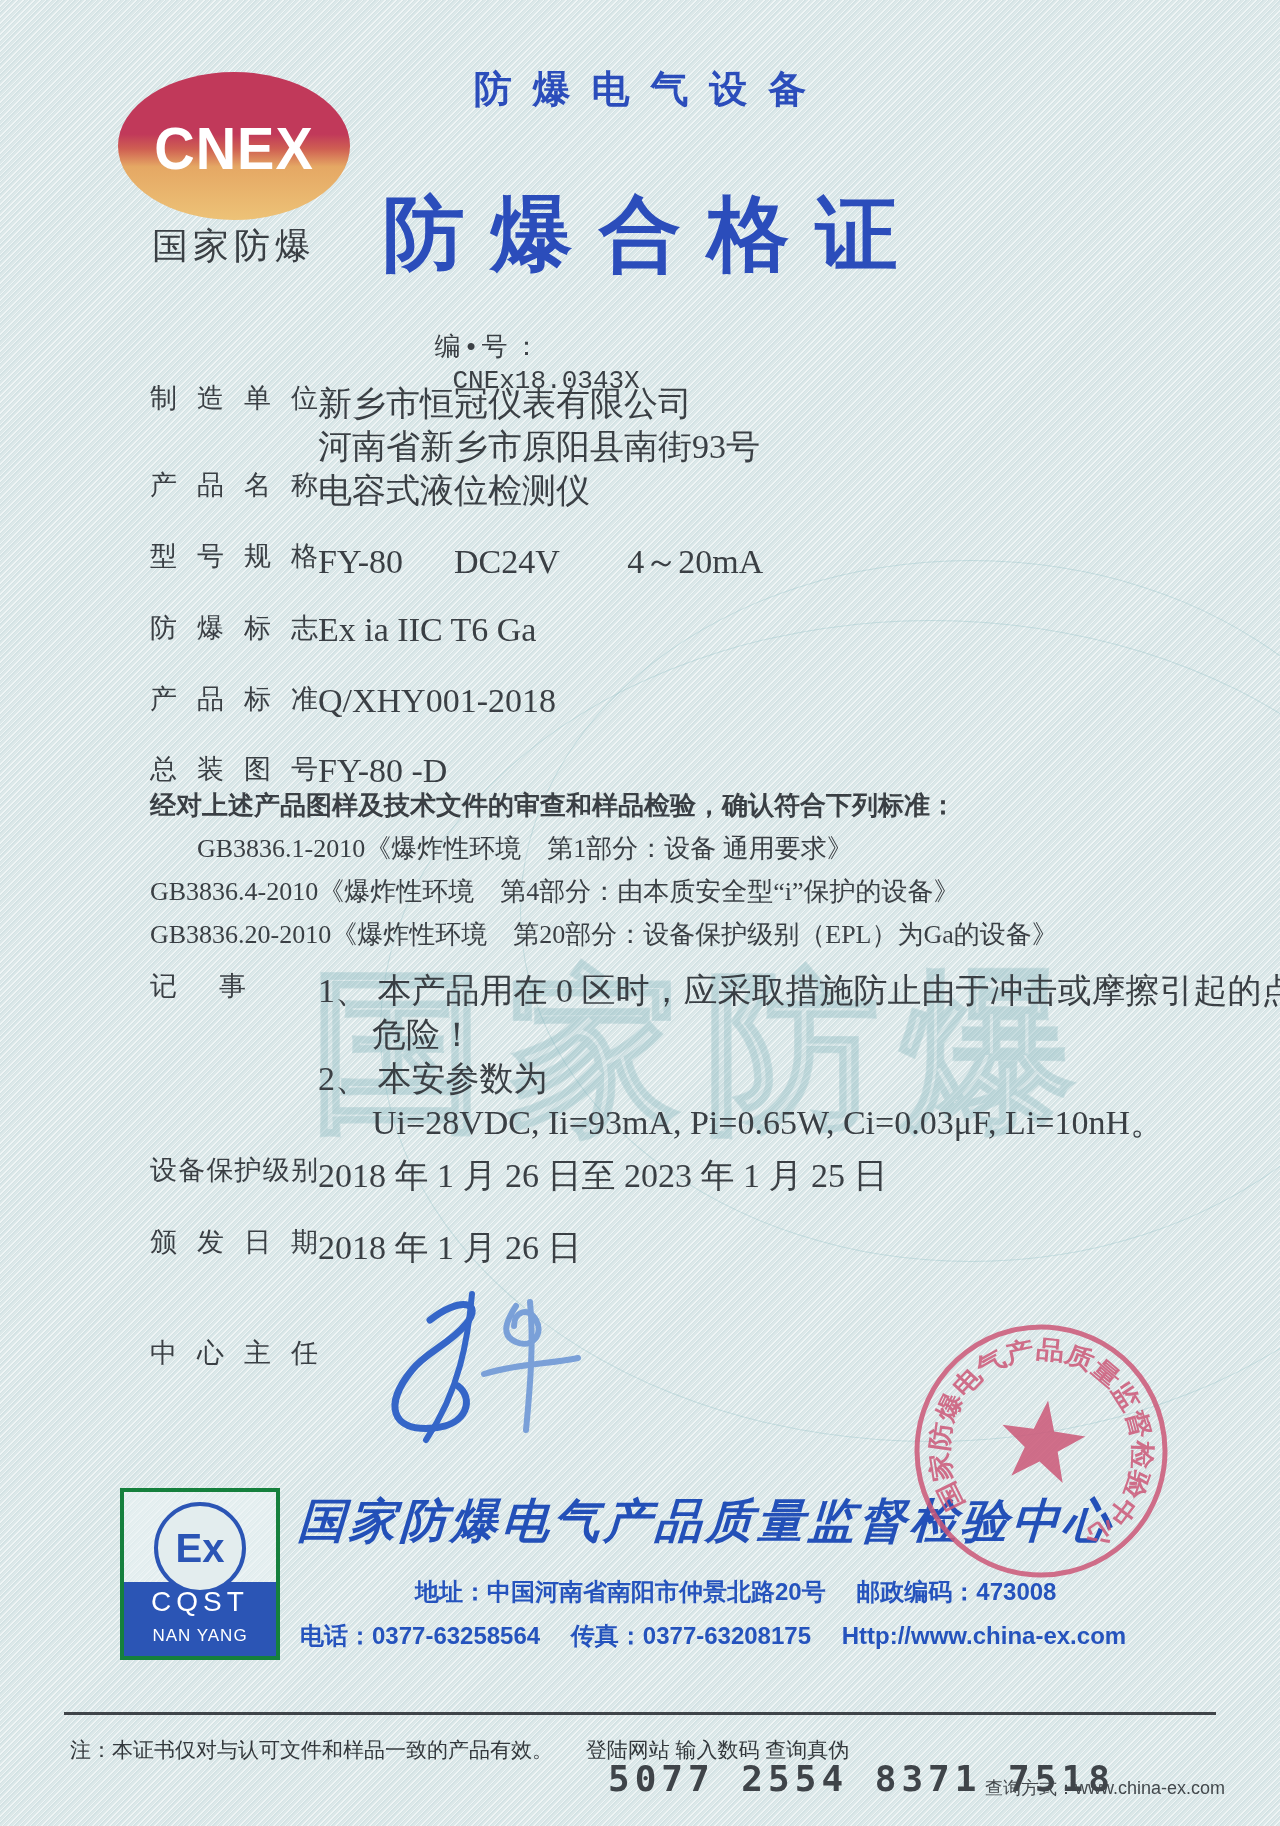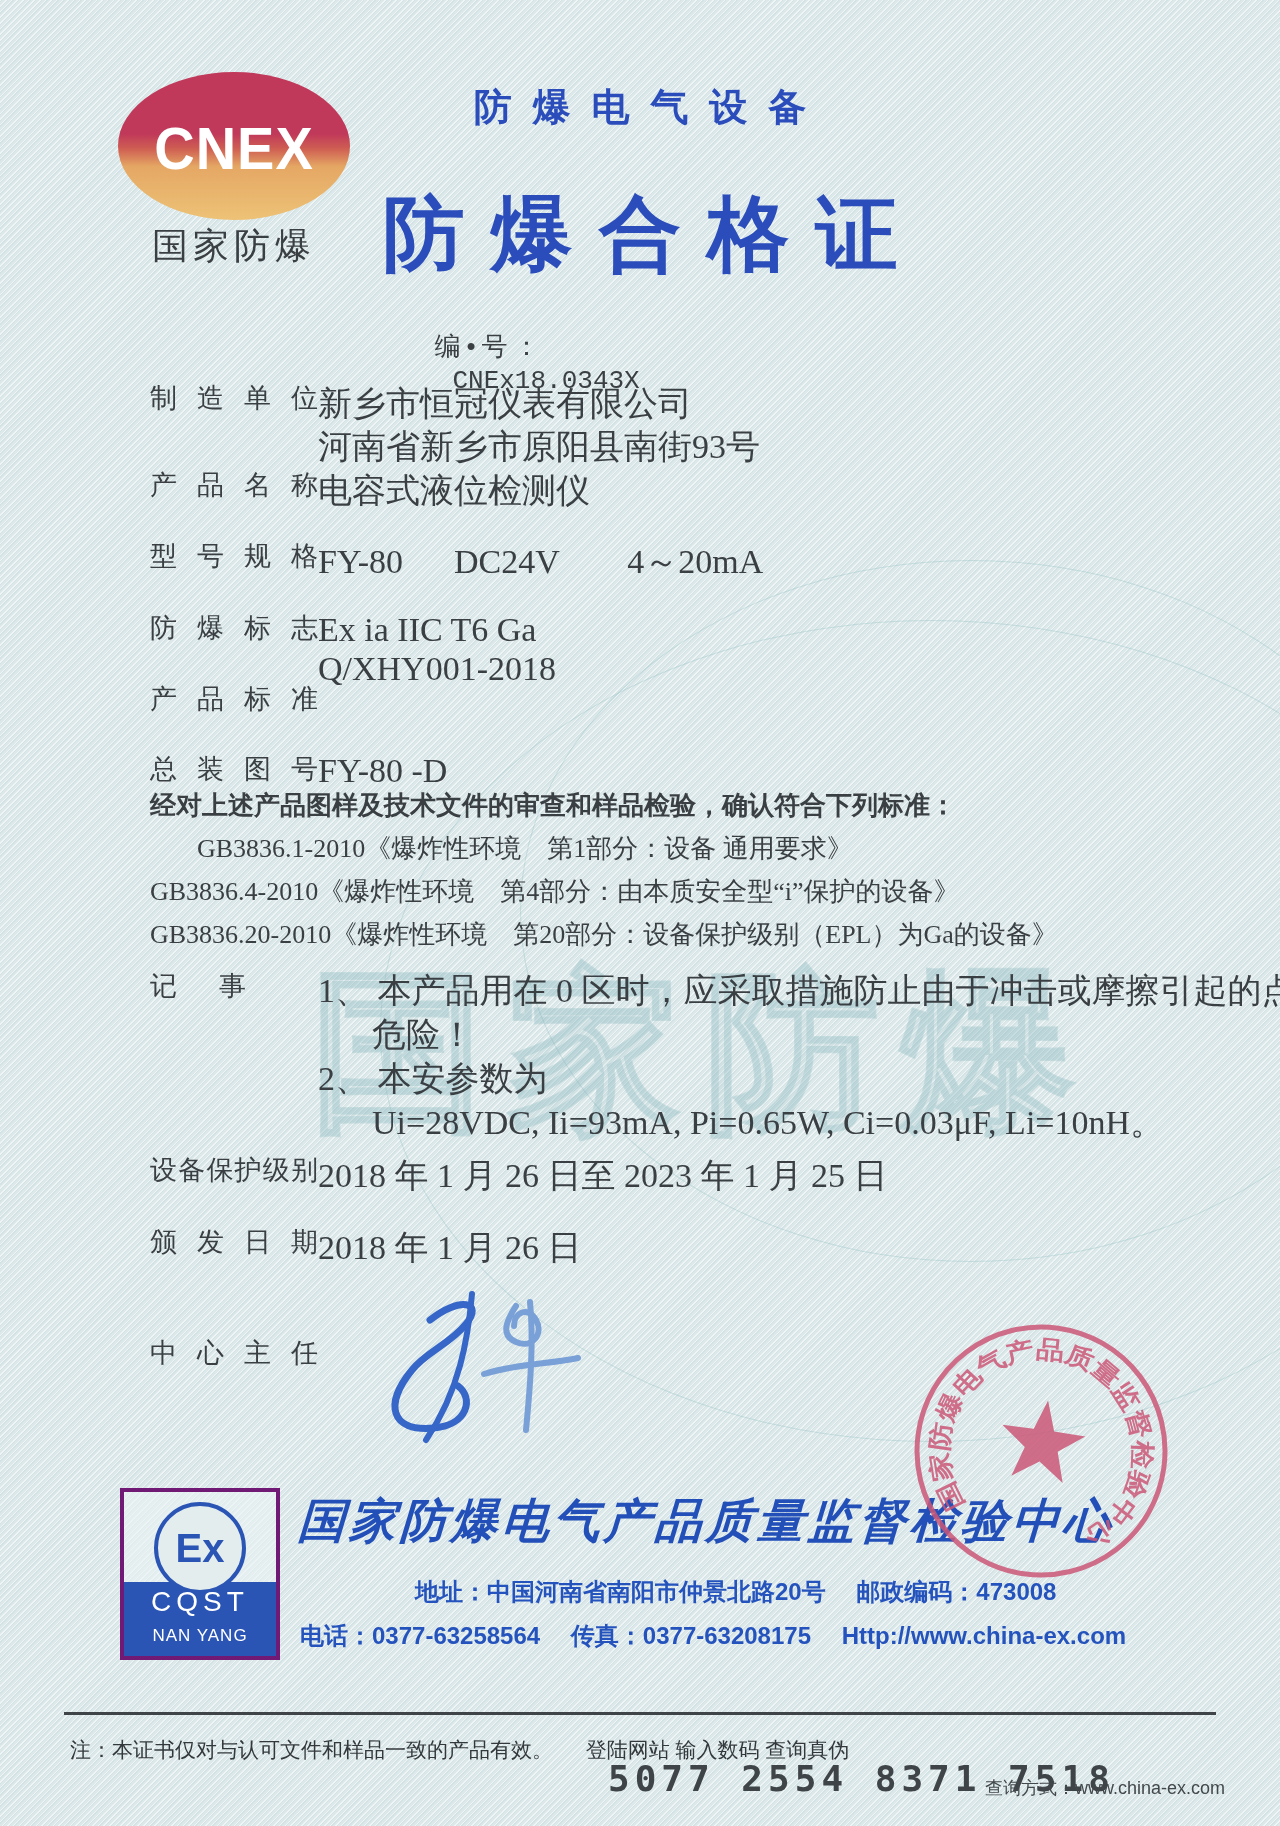--- a/index.html
+++ b/index.html
@@ -23,21 +23,21 @@
   .cnex-ellipse{
     left:118px;top:72px;width:232px;height:148px;border-radius:50%;
     background:linear-gradient(180deg,#c1395a 0%,#c1395a 42%,#cf5f52 52%,#e5a864 64%,#edc277 100%);
     display:flex;align-items:center;justify-content:center;z-index:2;
   }
   .cnex-text{
     color:#fff;font-size:56px;font-weight:bold;letter-spacing:1px;
     font-family:"Liberation Sans",sans-serif;transform:scaleY(1.05);margin-top:4px;
   }
   .cnex-caption{left:118px;top:222px;width:232px;text-align:center;font-size:36px;letter-spacing:5px;color:#3a3f44;z-index:2;}
-  .doc-subtitle{left:0;top:82px;width:1280px;text-align:center;font-size:38px;font-weight:bold;letter-spacing:.55em;text-indent:.55em;z-index:2;}
+  .doc-subtitle{left:0;top:64px;width:1280px;text-align:center;font-size:38px;font-weight:bold;letter-spacing:.55em;text-indent:.55em;z-index:2;}
   .doc-title{left:0;top:142px;width:1280px;text-align:center;font-size:82px;font-weight:bold;letter-spacing:.32em;text-indent:.32em;z-index:2;margin-top:38px;}
   .certno-line{left:420px;top:298px;font-size:26px;z-index:2;white-space:pre;}
   .certno-label{letter-spacing:6px;color:#3a3f44;}
   .certno-value{font-family:"Liberation Mono",monospace;color:#3a3f44;margin-left:18px;}
   
   .flabel{
     left:150px;width:168px;font-size:27px;color:#3a3f44;z-index:2;
     text-align:justify;text-align-last:justify;
   }
   .flabel.w2{width:96px;}
@@ -52,21 +52,21 @@
     left:310px;top:935px;font-size:175px;font-weight:bold;letter-spacing:22px;z-index:1;
     color:rgba(130,180,185,.10);-webkit-text-stroke:2px rgba(130,180,185,.28);
     font-family:"Liberation Sans",sans-serif;white-space:nowrap;
   }
   
   .sig{left:368px;top:1278px;width:230px;height:175px;z-index:2;}
   
   .seal-wrap{left:888px;top:1298px;width:306px;height:306px;z-index:3;transform:rotate(8deg);opacity:.85;}
   
   .badge{
-    left:120px;top:1488px;width:152px;height:164px;border:4px solid #701a75;z-index:2;background:rgba(235,243,245,.6);
+    left:120px;top:1488px;width:152px;height:164px;border:4px solid #15803d;z-index:2;background:rgba(235,243,245,.6);
   }
   .badge-bottom{position:absolute;left:0;bottom:0;width:100%;height:74px;background:#2b55b5;}
   .badge-circle{
     position:absolute;left:30px;top:10px;width:84px;height:84px;border-radius:50%;
     border:4px solid #2b55b5;background:#e3edee;display:flex;align-items:center;justify-content:center;
   }
   .badge-ex{font-size:40px;font-weight:bold;color:#2b55b5;}
   .badge-cqst{position:absolute;left:0;bottom:38px;width:100%;text-align:center;color:#fff;font-size:28px;letter-spacing:5px;}
   .badge-ny{position:absolute;left:0;bottom:10px;width:100%;text-align:center;color:#fff;font-size:17px;letter-spacing:1px;}
   .org-name{
@@ -108,21 +108,21 @@
 <div class="abs flabel" style="top:467px;">产品名称</div>
 <div class="abs fvalue" style="top:468px;">电容式液位检测仪</div>
 
 <div class="abs flabel" style="top:538px;">型号规格</div>
 <div class="abs fvalue" style="top:539px;">FY-80      DC24V        4～20mA</div>
 
 <div class="abs flabel" style="top:610px;">防爆标志</div>
 <div class="abs fvalue" style="top:611px;">Ex ia IIC T6 Ga</div>
 
 <div class="abs flabel" style="top:681px;">产品标准</div>
-<div class="abs fvalue" style="top:650px;">Q/XHY001-2018</div>
+<div class="abs fvalue" style="top:682px;">Q/XHY001-2018</div>
 
 <div class="abs flabel" style="top:751px;">总装图号</div>
 <div class="abs fvalue" style="top:752px;">FY-80 -D</div>
 
 <div class="abs std-line" style="top:788px;font-weight:bold;">经对上述产品图样及技术文件的审查和样品检验，确认符合下列标准：</div>
 <div class="abs std-line" style="top:831px;margin-left:47px;">GB3836.1-2010《爆炸性环境　第1部分：设备 通用要求》</div>
 <div class="abs std-line" style="top:874px;">GB3836.4-2010《爆炸性环境　第4部分：由本质安全型“i”保护的设备》</div>
 <div class="abs std-line" style="top:917px;">GB3836.20-2010《爆炸性环境　第20部分：设备保护级别（EPL）为Ga的设备》</div>
 
 <div class="abs flabel w2" style="top:968px;">记事</div>

